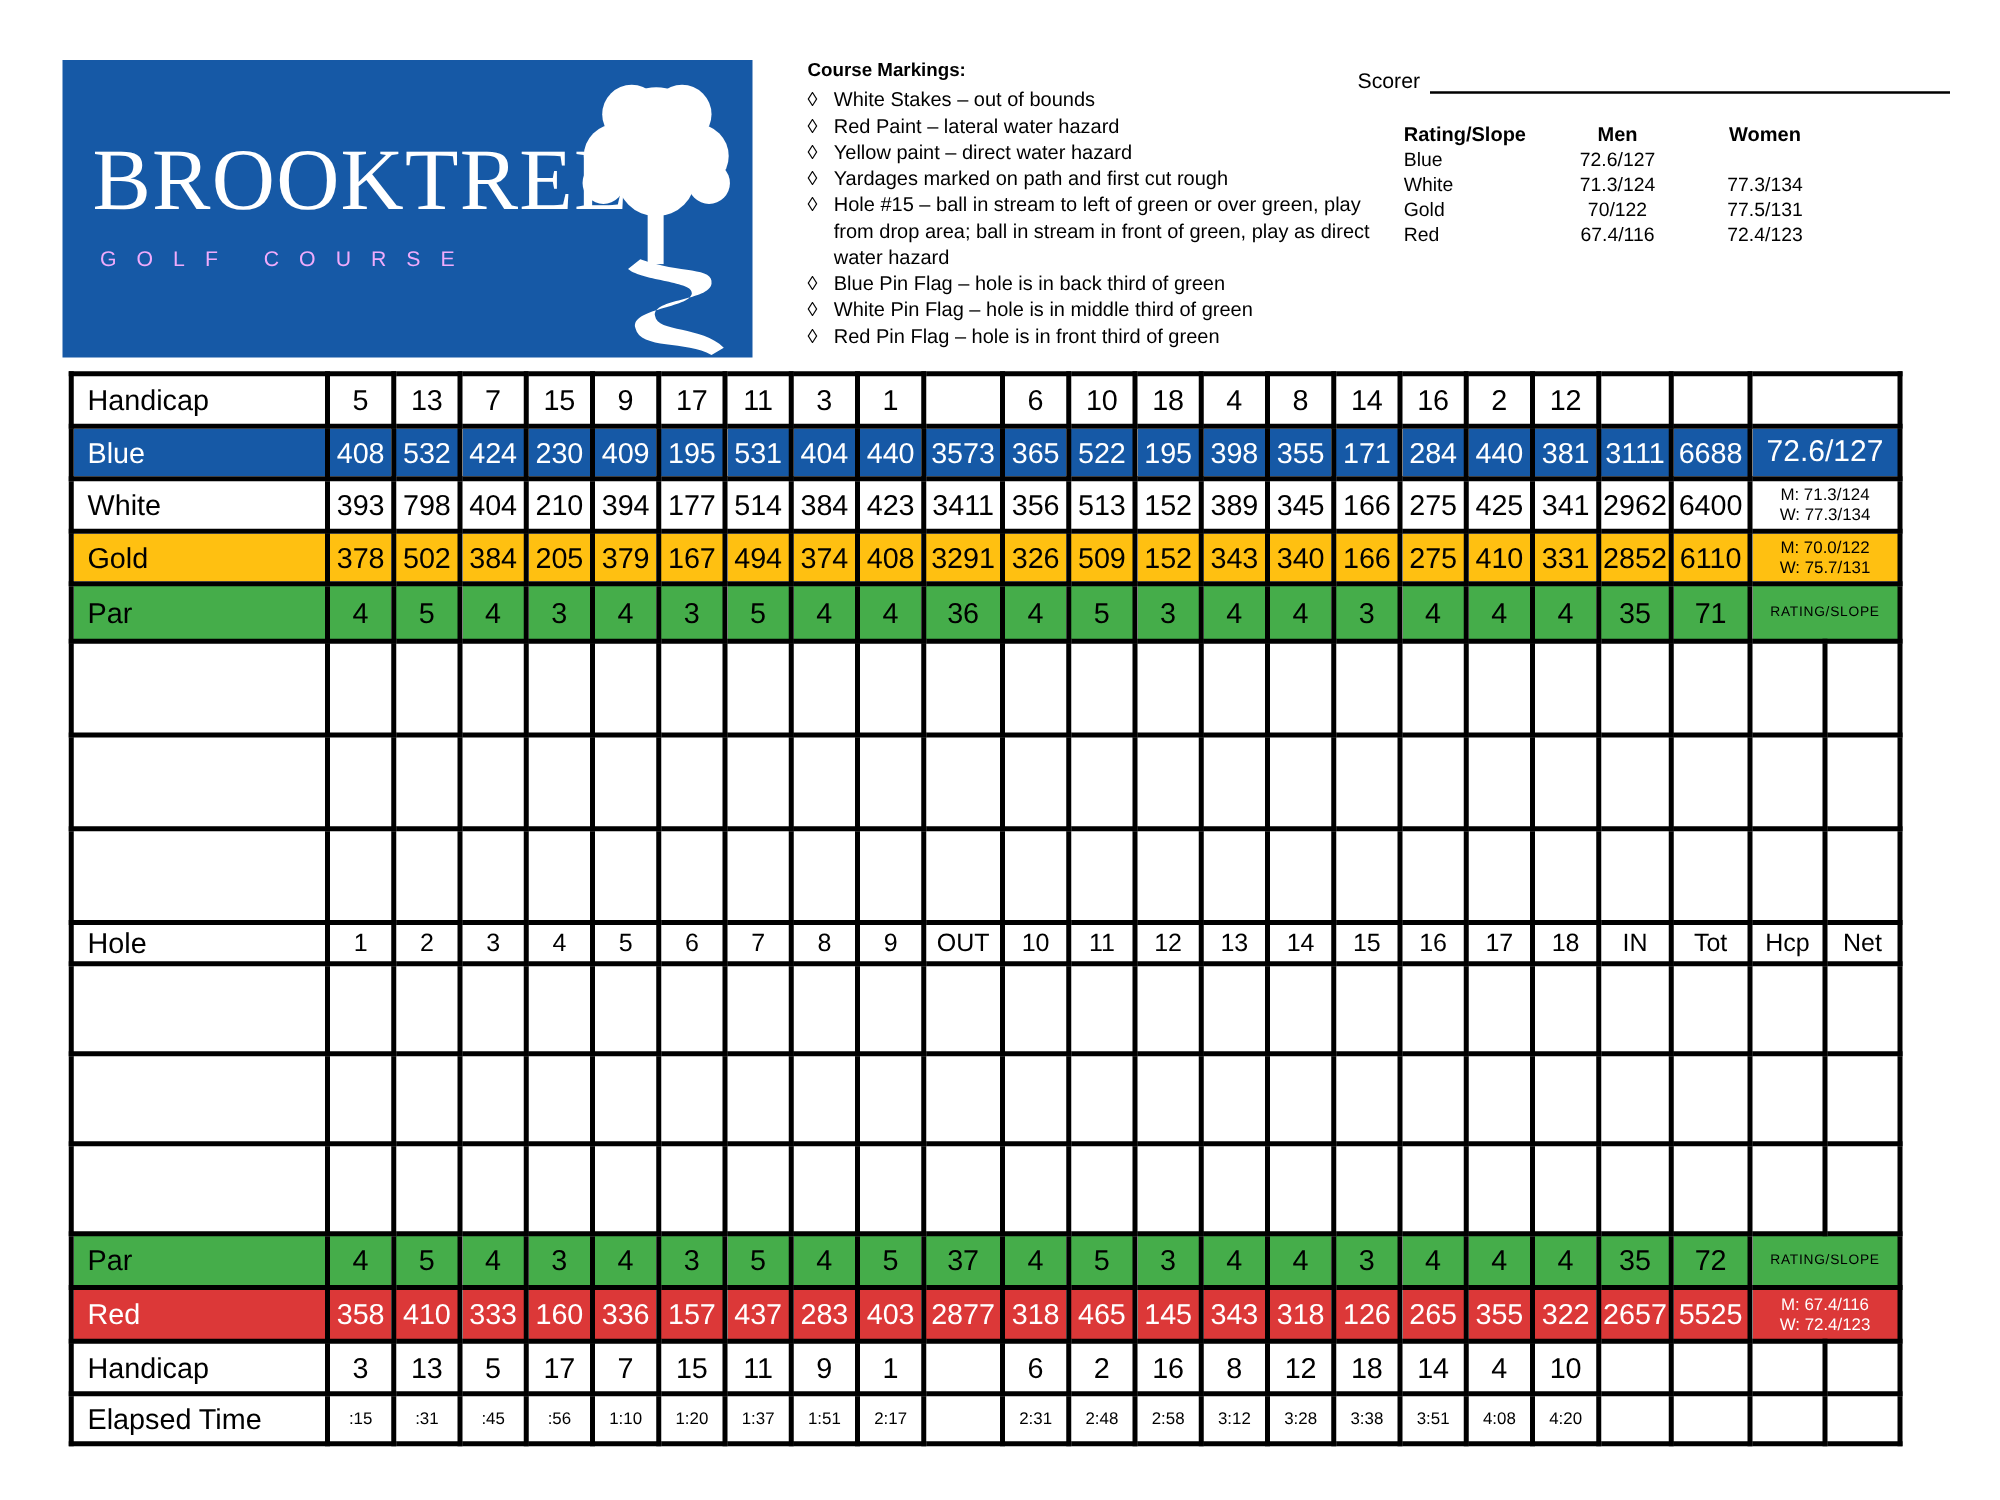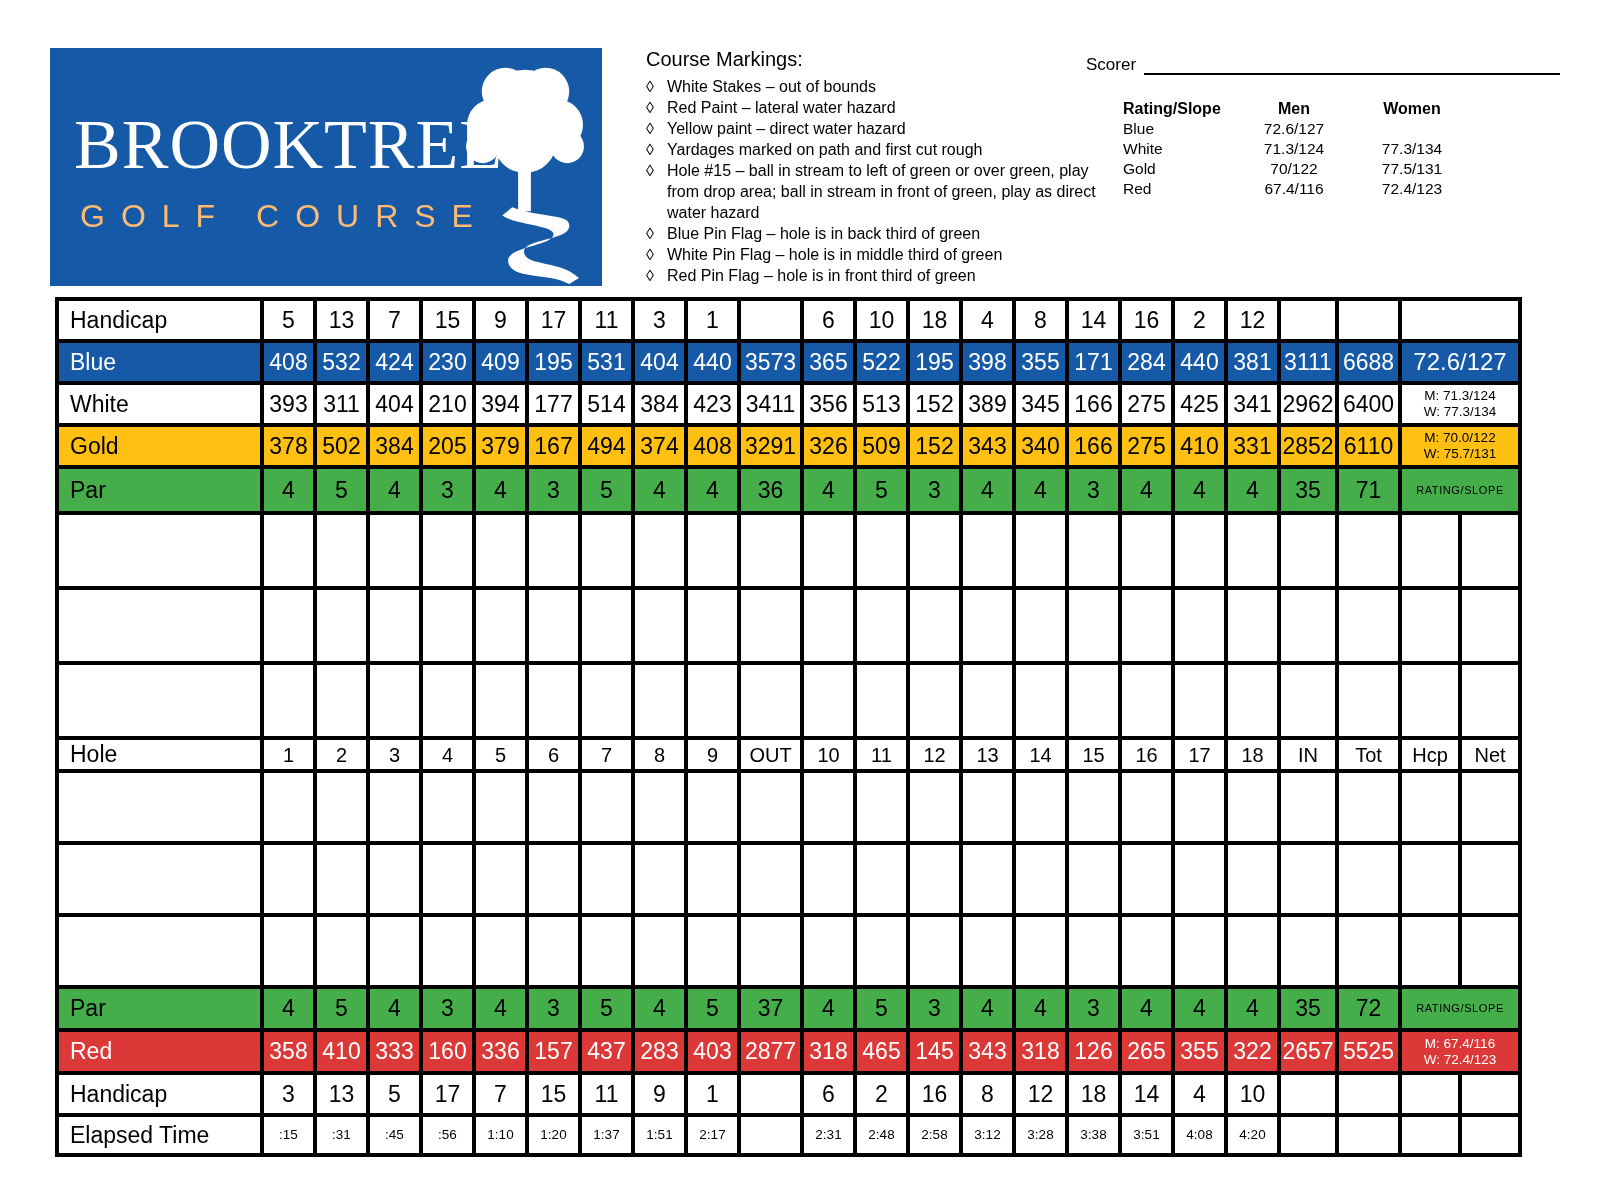--- a/index.html
+++ b/index.html
@@ -6,26 +6,26 @@
   body{
     width:1600px;height:1200px;position:relative;background:#ffffff;
     font-family:"Liberation Sans", sans-serif;color:#000;
     -webkit-font-smoothing:antialiased;
   }
   
   .logo-box{position:absolute;left:50px;top:48px;width:552px;height:238px;
     background:var(--blue,#1659A6);overflow:hidden;}
   .logo-title{position:absolute;left:24px;top:62px;font-family:"Liberation Serif",serif;
     font-size:70px;line-height:1;color:#fff;letter-spacing:1px;white-space:nowrap;}
-  .logo-sub{position:absolute;left:30px;top:150px;font-size:32px;color:#fdba74;
+  .logo-sub{position:absolute;left:30px;top:150px;font-size:17px;color:#f0abfc;
     letter-spacing:16px;white-space:nowrap;}
   .tree-svg{position:absolute;right:2px;top:10px;width:150px;height:226px;}
   
   .markings{position:absolute;left:646px;top:48px;width:452px;}
-  .markings h3{margin:0 0 5px 0;font-size:20px;font-weight:normal;}
+  .markings h3{margin:0 0 5px 0;font-size:15px;font-weight:bold;}
   .markings ul{margin:0;padding:0;list-style:none;}
   .markings li{display:flex;font-size:16px;line-height:21px;}
   .markings .bullet{width:14px;margin-right:7px;flex:none;}
   .markings .mtext{flex:1;}
   
   .right-panel{position:absolute;left:1086px;top:55px;width:474px;}
   .sign-row{display:flex;align-items:flex-end;height:20px;margin-bottom:24px;}
   .sign-row .slabel{font-size:17px;}
   .sign-row .line{flex:1;border-bottom:2px solid #000;margin-left:8px;height:18px;}
   .rating-grid{margin-left:37px;margin-top:8px;display:grid;
@@ -206,21 +206,21 @@
         <td>284</td>
         <td>440</td>
         <td>381</td>
         <td>3111</td>
         <td>6688</td>
         <td colspan="2" class="rating-big">72.6/127</td>
       </tr>
       <tr class="row-white" style="height: 42px;">
         <td class="label">White</td>
         <td>393</td>
-        <td>311</td>
+        <td>798</td>
         <td>404</td>
         <td>210</td>
         <td>394</td>
         <td>177</td>
         <td>514</td>
         <td>384</td>
         <td>423</td>
         <td>3411</td>
         <td>356</td>
         <td>513</td>

